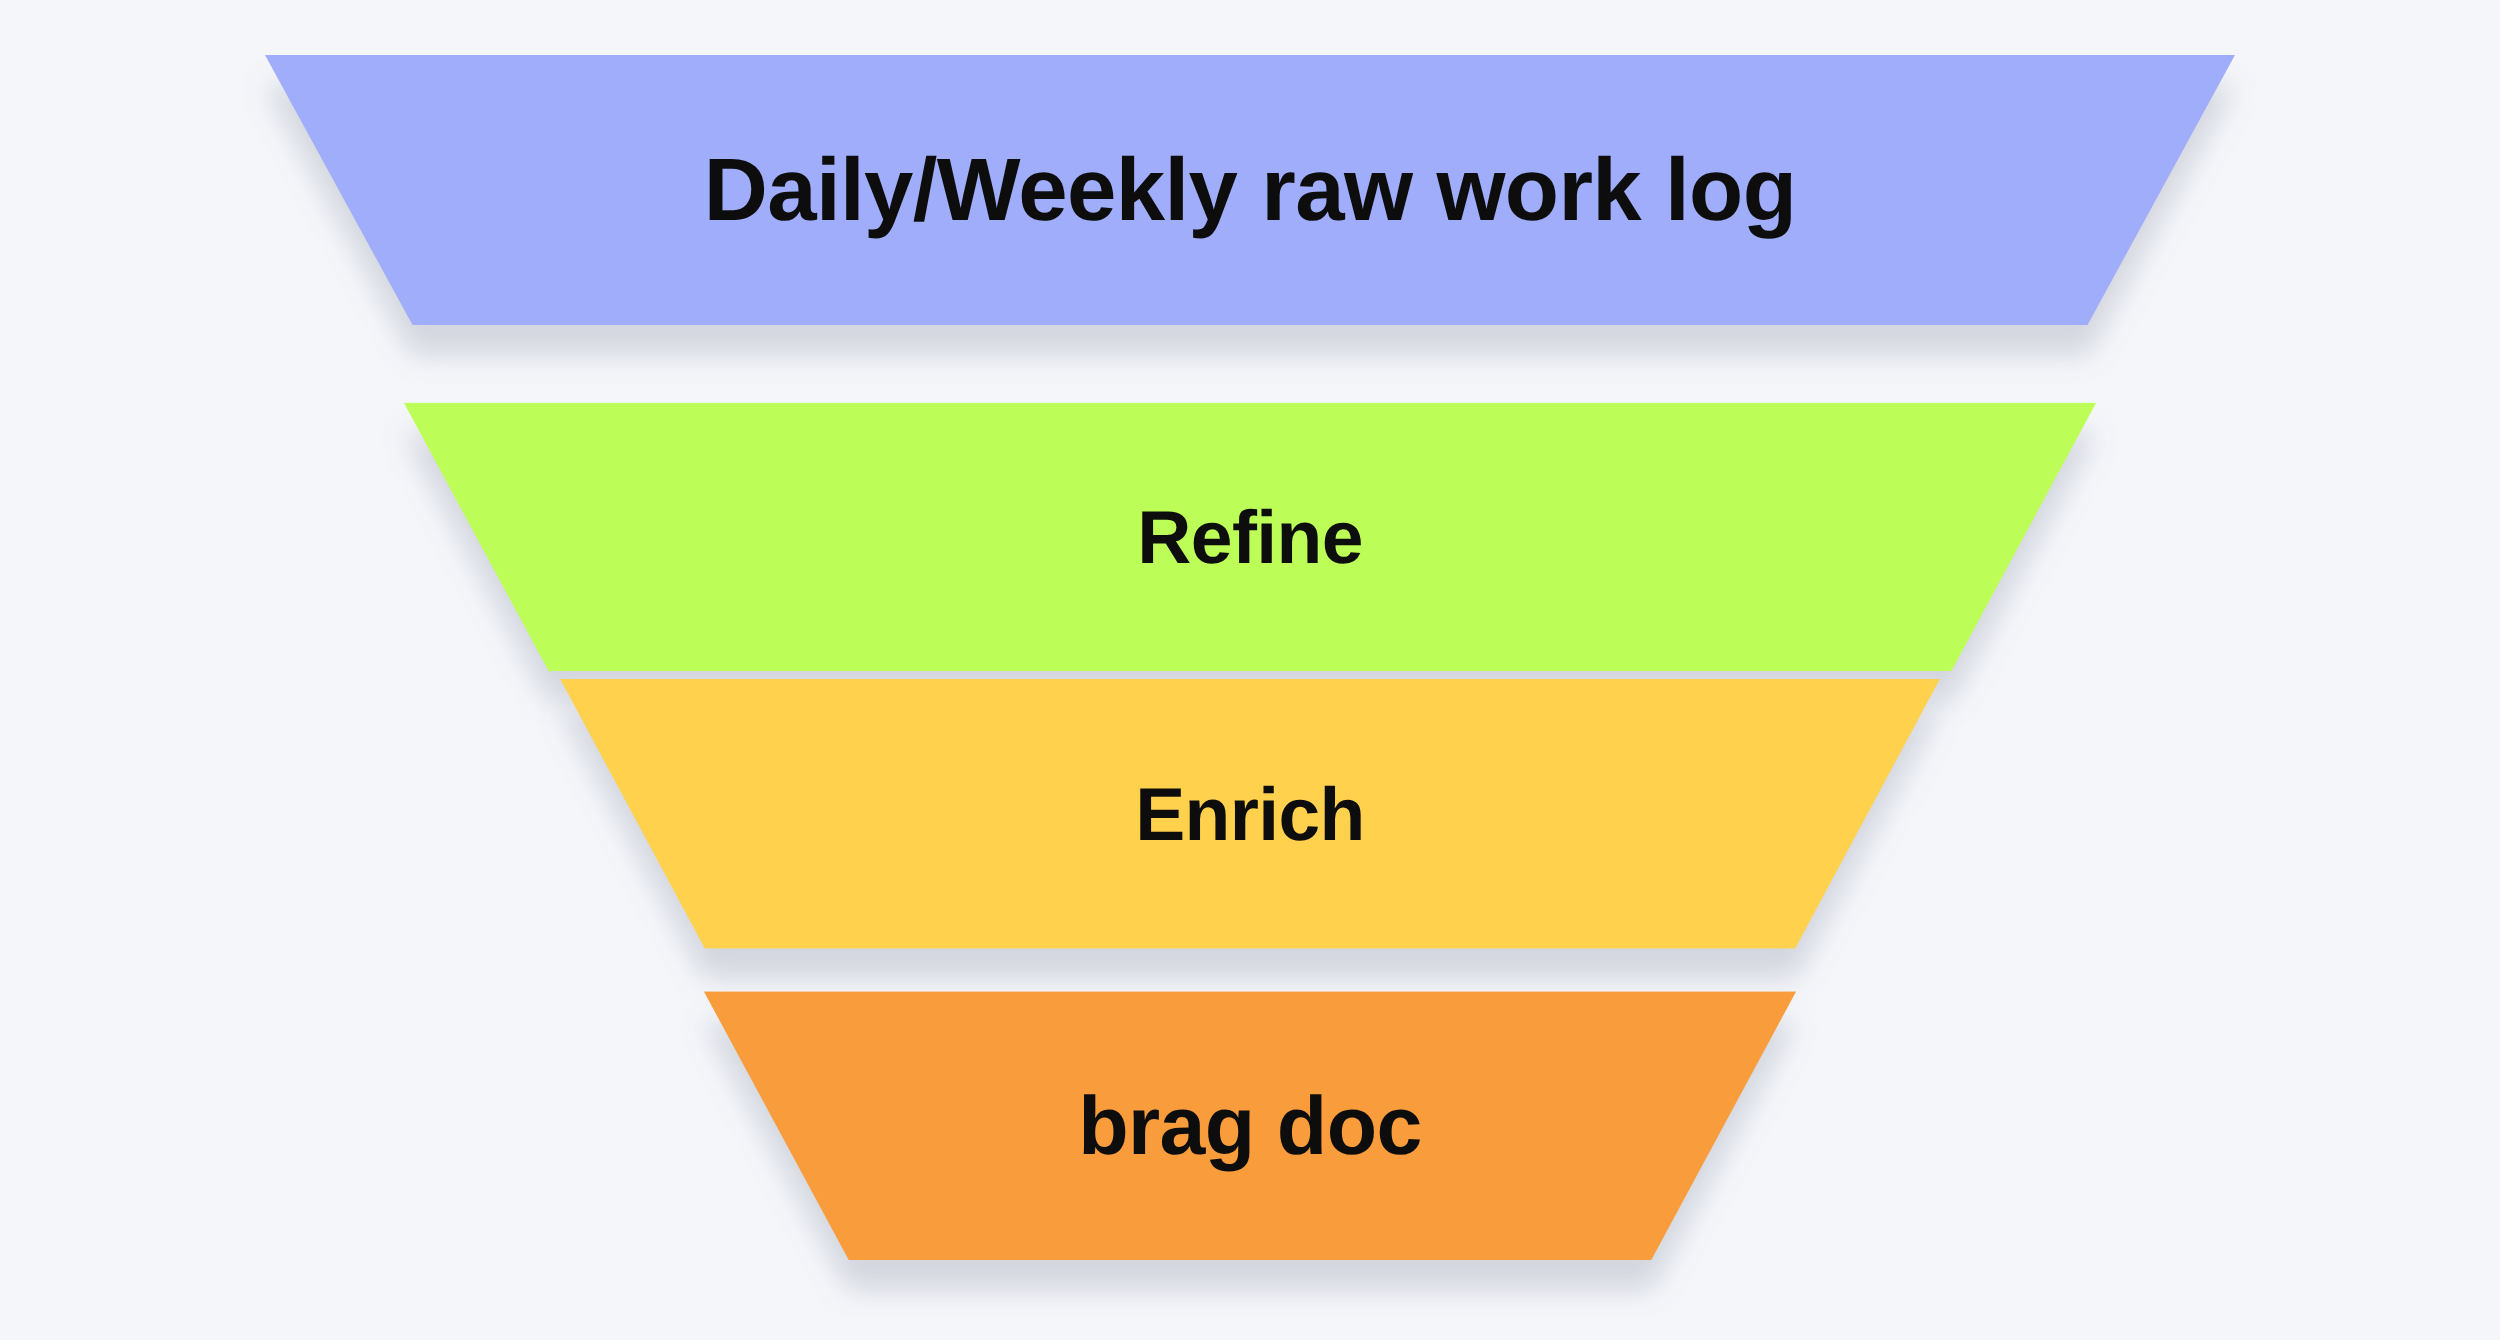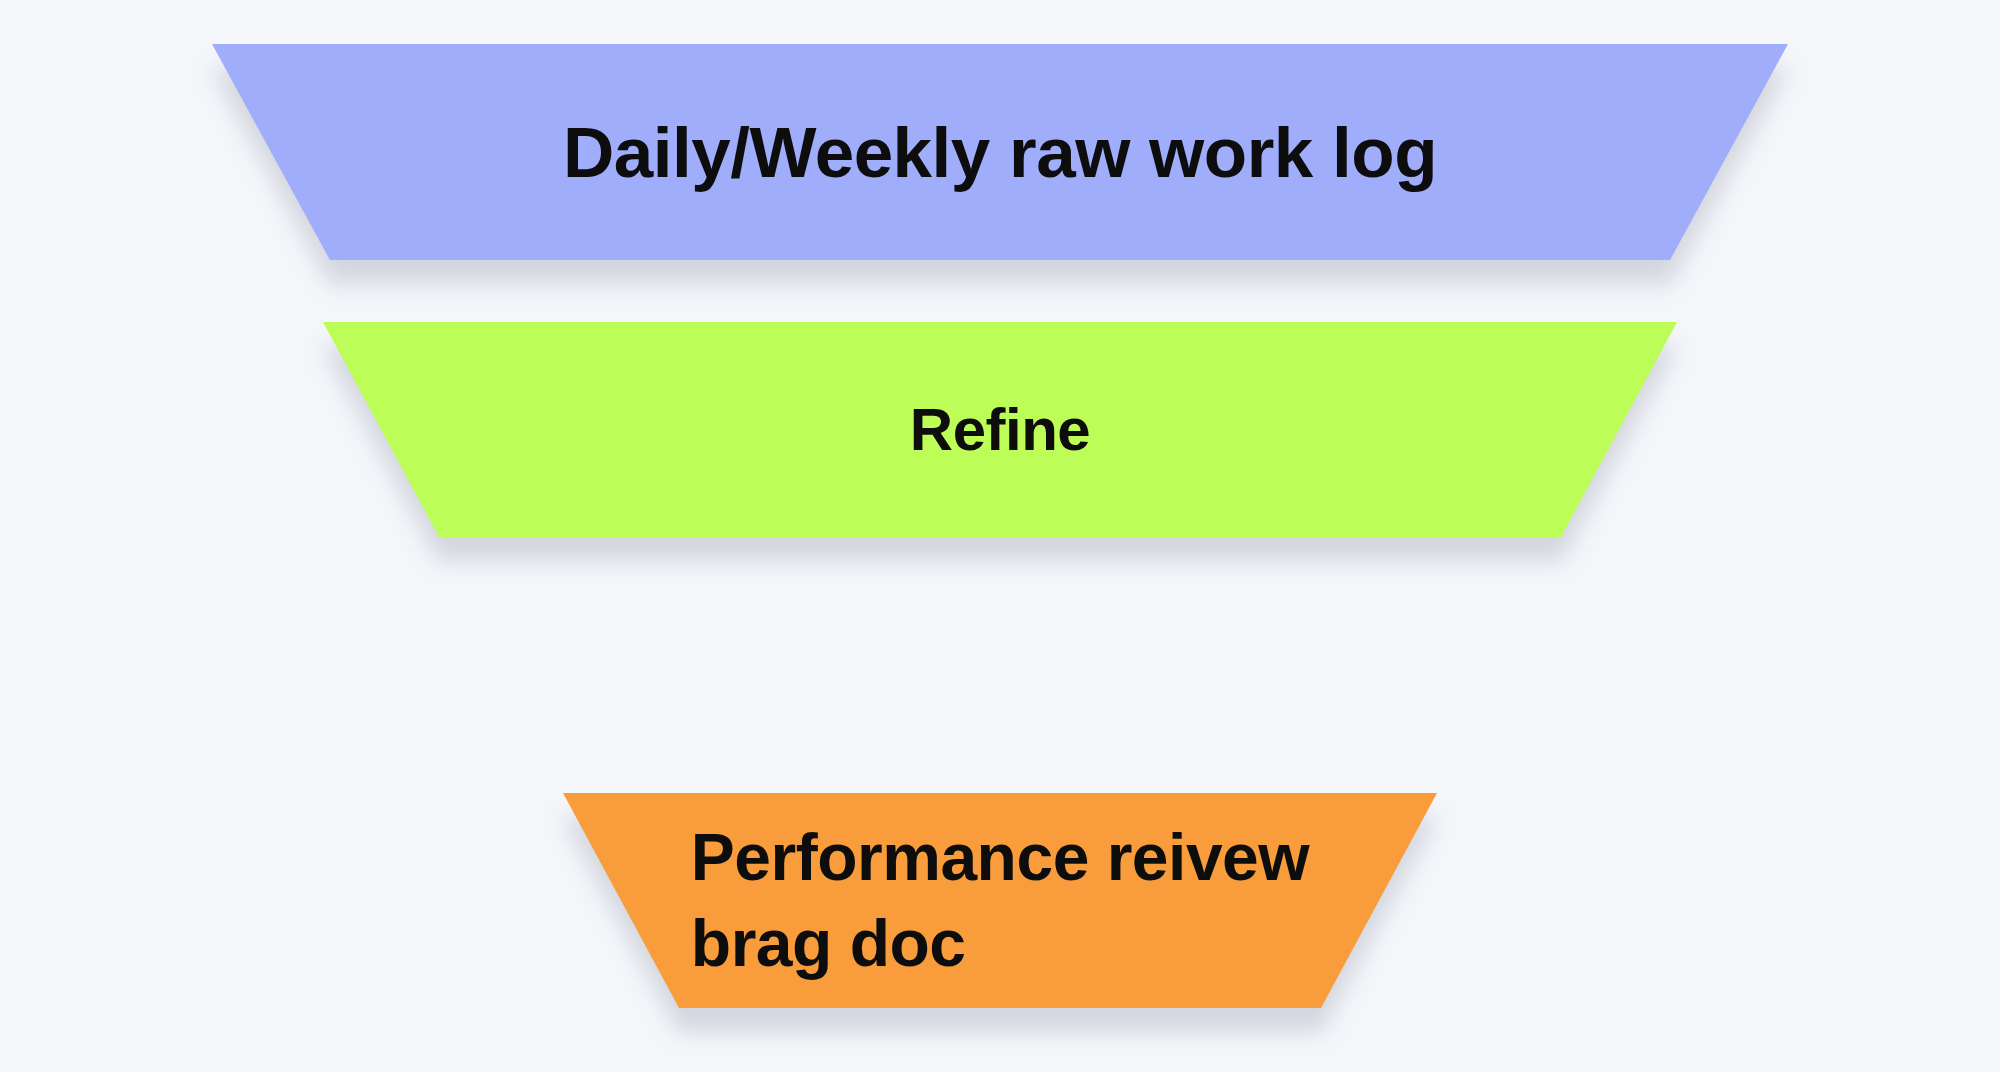--- a/index.html
+++ b/index.html
@@ -22,21 +22,21 @@
     width: 100%;
     height: 100%;
     display: flex;
     align-items: center;
     justify-content: center;
     clip-path: polygon(0 0, 100% 0, calc(100% - 116px) 100%, 116px 100%);
   }
   .tier-label {
     font-weight: 700;
     color: #0d0d0d;
-    text-align: left;
+    text-align: right;
     white-space: nowrap;
     letter-spacing: -0.5px;
   }
   .tier-label .line { display: block; }
 
   
   .tier-1 { left: 212px; top: 44px;  width: 1576px; height: 216px; }
   .tier-1 .trap { clip-path: polygon(0 0, 100% 0, calc(100% - 118px) 100%, 118px 100%); }
   .tier-1 .tier-label { font-size: 71px; }
 
@@ -66,23 +66,29 @@
   </div>
 
   <div class="tier-wrap tier-2">
     <div class="trap" style="background: rgb(189, 253, 87); margin-top: 28px;">
       <div class="tier-label" style="color: rgb(13, 13, 13);">
         <span class="line">Refine</span>
       </div>
     </div>
   </div>
 
+  <div class="tier-wrap tier-3">
+    <div class="trap" style="background: rgb(255, 209, 77);">
+      <div class="tier-label" style="color: rgb(13, 13, 13);">
+        <span class="line">Enrich</span>
+      </div>
+    </div>
+  </div>
 
   <div class="tier-wrap tier-4">
     <div class="trap" style="background: rgb(248, 156, 60);">
       <div class="tier-label" style="color: rgb(13, 13, 13);">
-        <span class="line">Performance reivew</span>
         <span class="line">brag doc</span>
       </div>
     </div>
   </div>
 
 </div>
 
 </body></html>

